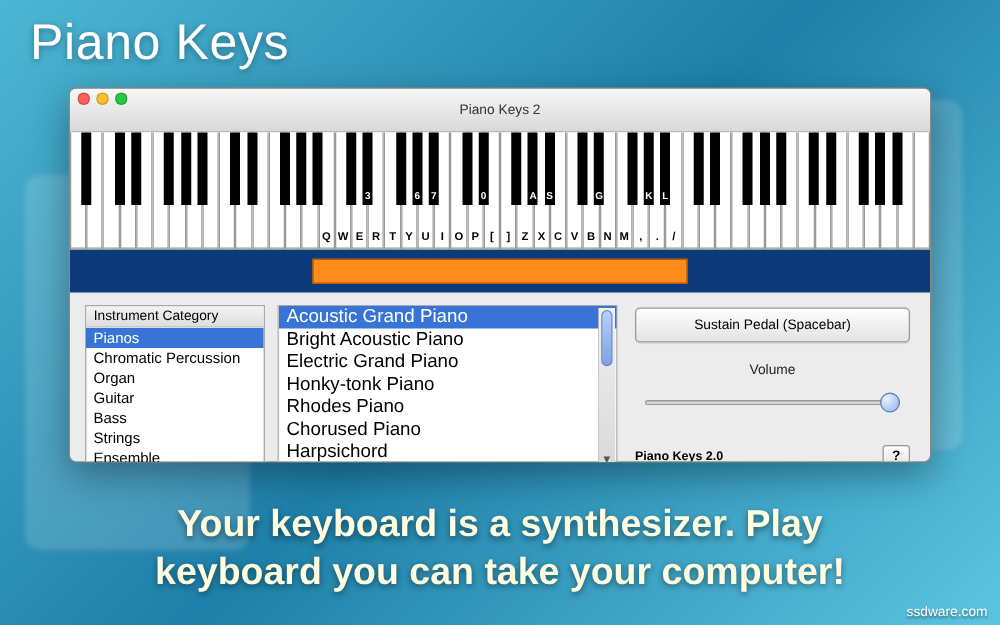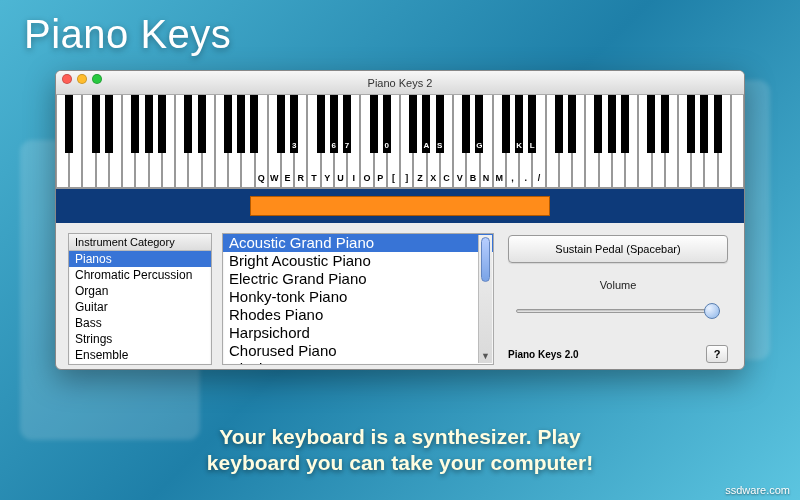--- a/index.html
+++ b/index.html
@@ -22,21 +22,21 @@
     text-shadow:0 2px 6px rgba(0,0,0,0.35);
     letter-spacing:0.5px;
   }
   .window {
     position:absolute; top:70px; left:55px; width:690px; height:300px;
     background:#ececec; border:1px solid #888; border-radius:6px;
     box-shadow:0 10px 30px rgba(0,0,0,0.35);
     overflow:hidden;
   }
   .titlebar {
-    height:24px; background:linear-gradient(#f7f7f7,#d9d9d9);
+    height:35px; background:linear-gradient(#f7f7f7,#d9d9d9);
     border-bottom:1px solid #aaa; position:relative;
     display:flex; align-items:center; justify-content:center;
     font-size:11px; color:#333;
   }
   .traffic { position:absolute; left:6px; top:3px; display:flex; gap:5px; }
   .traffic span { width:10px; height:10px; border-radius:50%; display:block; border:1px solid rgba(0,0,0,0.2);}
   .t-red{background:#ff5f57;} .t-yel{background:#ffbd2e;} .t-grn{background:#28c940;}
   .keyboard-area { height:94px; background:#fff; position:relative; border-bottom:1px solid #999;}
   .keys { position:absolute; inset:0; display:flex; }
   .white-key {
@@ -74,21 +74,21 @@
     box-shadow:0 1px 1px rgba(0,0,0,0.1);
   }
   .vol-label { text-align:center; font-size:11px; margin-top:10px; color:#222;}
   .slider-wrap { margin:6px 8px 0 8px; position:relative; height:16px;}
   .slider-track { position:absolute; left:0; right:0; top:6px; height:4px; background:linear-gradient(#bbb,#eee); border:1px solid #999; border-radius:2px;}
   .slider-thumb { position:absolute; right:0; top:0; width:16px; height:16px; background:radial-gradient(circle at 30% 30%, #eaf2ff, #8bb4e8); border:1px solid #5a7fb0; border-radius:50%;}
   .footer-row { margin-top:auto; display:flex; justify-content:space-between; align-items:center; font-size:10px; font-weight:bold;}
   .help-btn { width:22px; height:18px; border:1px solid #999; border-radius:3px; background:linear-gradient(#fefefe,#e3e3e3); text-align:center; font-size:11px; line-height:16px; cursor:pointer;}
   .tagline {
     position:absolute; left:0; right:0; bottom:24px; text-align:center;
-    color:#fffde0; font-size:21px; font-weight:bold;
+    color:#fffde0; font-size:30px; font-weight:bold;
     text-shadow:0 2px 5px rgba(0,0,0,0.45);
     padding:0 40px; line-height:1.25;
   }
   .credit { position:absolute; bottom:4px; right:10px; color:#fff; font-size:11px; text-shadow:0 1px 2px rgba(0,0,0,0.5);}
   .scrollbar-deco { position:absolute; right:1px; top:1px; bottom:1px; width:14px; background:linear-gradient(#f0f0f0,#d9d9d9); border-left:1px solid #bbb; pointer-events:none;}
   .scrollbar-deco .thumb{ position:absolute; left:2px; right:2px; top:2px; height:45px; background:linear-gradient(#b7ceff,#7aa3e6); border:1px solid #6285c2; border-radius:6px;}
   .scrollbar-deco .arrow{ position:absolute; left:0; right:0; height:14px; text-align:center; font-size:9px; color:#555; line-height:14px;}
   .scrollbar-deco .arrow.up{ top:0;} .scrollbar-deco .arrow.down{ bottom:0;}
 </style>
 </head>
@@ -220,22 +220,22 @@
           <div class="item">Brass</div>
         </div>
     </div>
     <div class="listbox inst-box">
       <div class="items" id="inst-items">
           <div class="item selected">Acoustic Grand Piano</div>
           <div class="item">Bright Acoustic Piano</div>
           <div class="item">Electric Grand Piano</div>
           <div class="item">Honky-tonk Piano</div>
           <div class="item">Rhodes Piano</div>
+          <div class="item">Chorused Piano</div>
           <div class="item">Harpsichord</div>
-          <div class="item">Chorused Piano</div>
           <div class="item">Clavinet</div>
         </div>
       <div class="scrollbar-deco">
         <div class="arrow up">▲</div>
         <div class="thumb"></div>
         <div class="arrow down">▼</div>
       </div>
     </div>
     <div class="right-col">
       <div class="sustain-btn">Sustain Pedal (Spacebar)</div>

